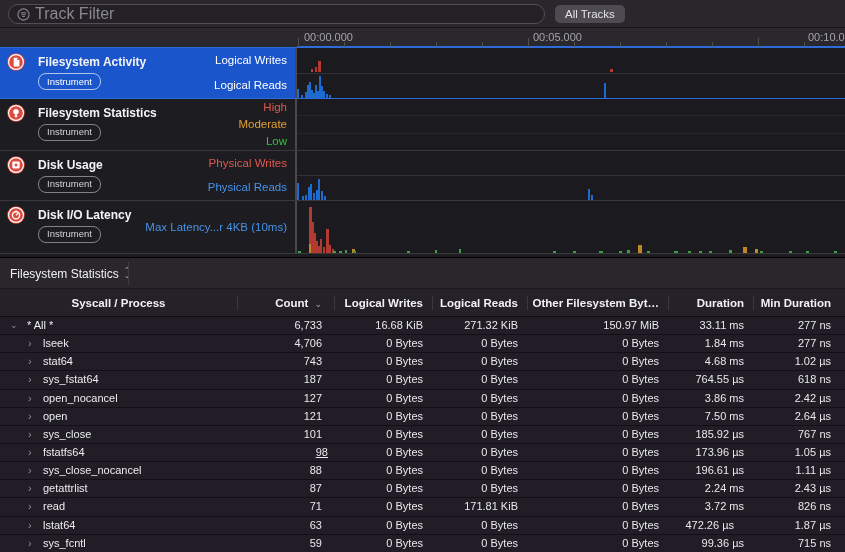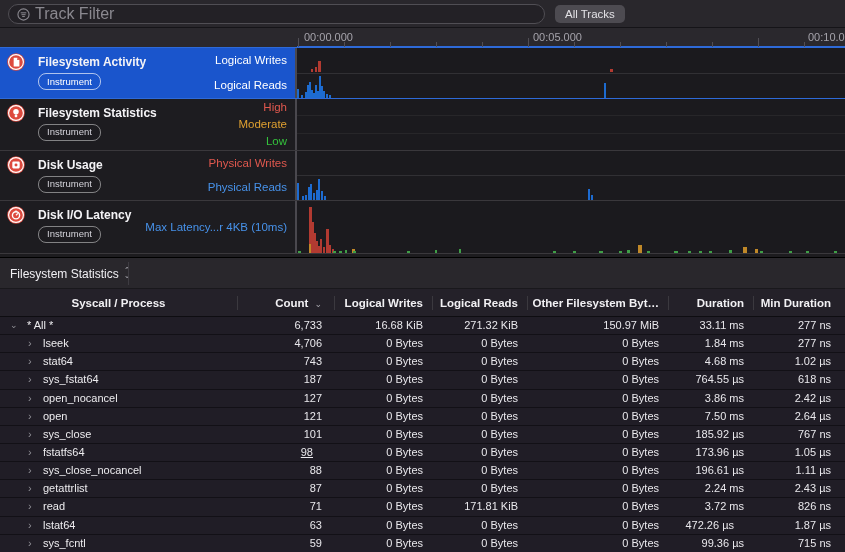--- a/index.html
+++ b/index.html
@@ -333,21 +333,21 @@
           <span class="tcell" style="left: 237px; width: 97px; padding-right: 12px;">101</span>
           <span class="tcell" style="left: 334px; width: 98px; padding-right: 9px;">0 Bytes</span>
           <span class="tcell" style="left: 432px; width: 95px; padding-right: 9px;">0 Bytes</span>
           <span class="tcell" style="left: 527px; width: 141px; padding-right: 9px;">0 Bytes</span>
           <span class="tcell" style="left: 668px; width: 85px; padding-right: 9px;">185.92 µs</span>
           <span class="tcell" style="left: 753px; width: 92px; padding-right: 14px;">767 ns</span>
         </div>
         <div class="trow">
           <span class="row-chev" style="left: 28px; font-size: 11px;">›</span>
           <span class="tname" style="left: 43px;">fstatfs64</span>
-          <span class="tcell" style="left: 228px; width: 97px; padding-right: 12px; text-decoration: underline;">98</span>
+          <span class="tcell" style="left: 243px; width: 97px; padding-right: 12px; text-decoration: underline;">98</span>
           <span class="tcell" style="left: 334px; width: 98px; padding-right: 9px;">0 Bytes</span>
           <span class="tcell" style="left: 432px; width: 95px; padding-right: 9px;">0 Bytes</span>
           <span class="tcell" style="left: 527px; width: 141px; padding-right: 9px;">0 Bytes</span>
           <span class="tcell" style="left: 668px; width: 85px; padding-right: 9px;">173.96 µs</span>
           <span class="tcell" style="left: 753px; width: 92px; padding-right: 14px;">1.05 µs</span>
         </div>
         <div class="trow">
           <span class="row-chev" style="left: 28px; font-size: 11px;">›</span>
           <span class="tname" style="left: 43px;">sys_close_nocancel</span>
           <span class="tcell" style="left: 237px; width: 97px; padding-right: 12px;">88</span>

